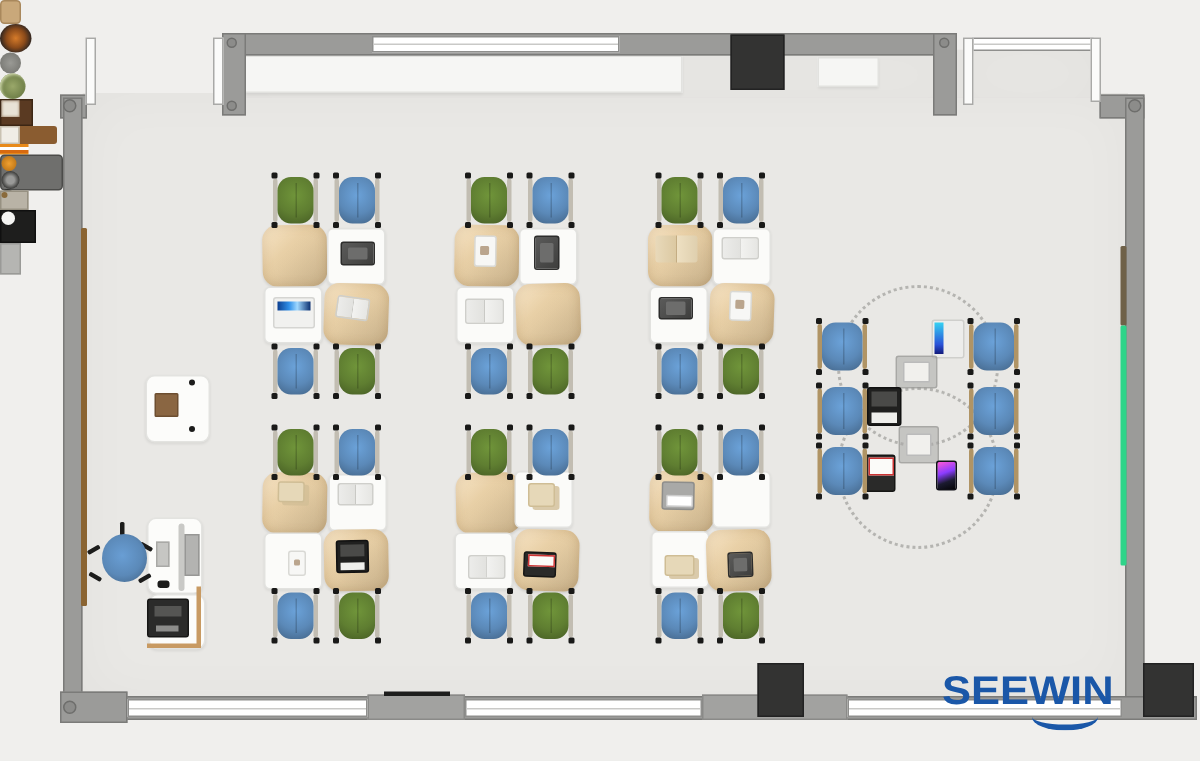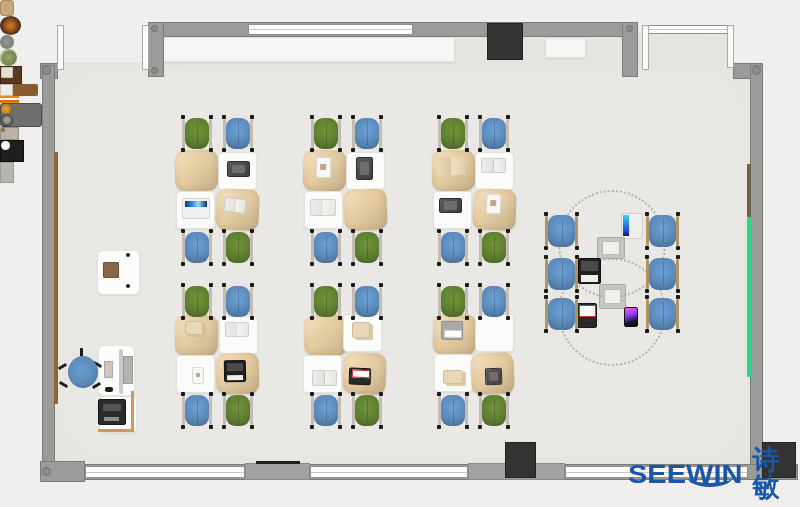--- a/index.html
+++ b/index.html
@@ -532,15 +532,14 @@
           <div class="abs leg" style="left: -4px; top: 26px; transform: rotate(120deg);"></div>
           <div class="abs leg" style="left: 30px; top: 6px; transform: rotate(-60deg);"></div>
           <div class="abs leg" style="left: 29px; top: 27px; transform: rotate(-120deg);"></div>
           <div class="abs seat" style="background: radial-gradient(circle at 45% 45%, rgb(105, 158, 212) 0%, rgb(91, 137, 184) 55%, rgb(64, 96, 129) 100%);"></div>
         </div>
       </div>
     </div>
   <div id="logo" style="left: 628px; top: 447px; color: rgb(26, 87, 168);">
     <span class="wordmark">SEEWIN</span>
     <span class="smile" style="left: 60px; top: 22px; border-bottom-color: rgb(26, 87, 168);"></span>
-    <span class="cjk">诗敏</span>
   </div>
 </div>
 
 </body></html>

